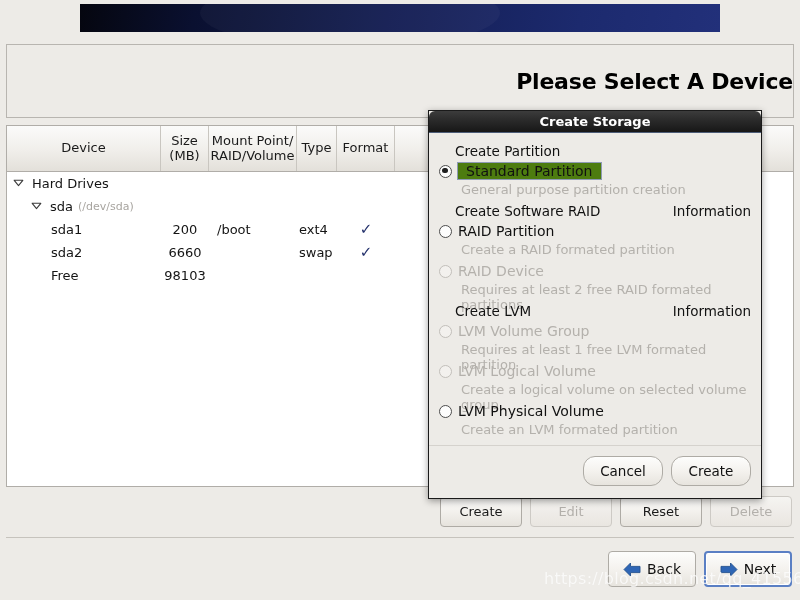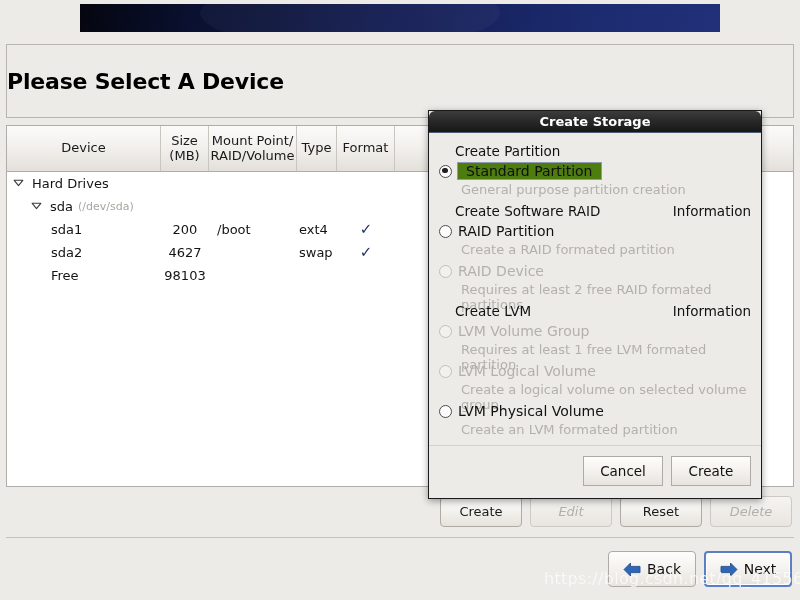--- a/index.html
+++ b/index.html
@@ -36,21 +36,21 @@
   #title-frame {
     position: absolute;
     left: 6px; top: 44px;
     width: 788px; height: 74px;
     border: 1px solid #b8b5b0;
     background: #edebe7;
   }
   #page-title {
     position: absolute;
     left: 0; right: 0; top: 24px;
-    text-align: left;
+    text-align: right;
     font-size: 22px;
     font-weight: bold;
     letter-spacing: -0.2px;
     color: #000;
   }
 
   
   #device-panel {
     position: absolute;
     left: 6px; top: 125px;
@@ -146,21 +146,20 @@
     border-radius: 4px;
     cursor: pointer;
     display: inline-flex;
     align-items: center;
     justify-content: center;
   }
   .btn.disabled {
     color: #b3b0ab;
     background: linear-gradient(180deg,#f5f4f1 0%, #eeebe7 60%, #e9e6e1 100%);
     border-color: #cdcac5;
-    font-style: italic;
   }
 
   #divider-rule {
     position: absolute;
     left: 6px; top: 537px;
     width: 788px; height: 1px;
     background: #c6c3bd;
   }
 
   
@@ -271,21 +270,21 @@
     gap: 8px;
     padding: 10px 10px 12px 10px;
   }
   .dlg-btn {
     min-width: 80px; height: 30px;
     font-size: 13.5px;
     padding: 0 14px;
     color: #111;
     background: linear-gradient(180deg,#fdfdfc 0%, #f4f2ee 50%, #e7e4de 100%);
     border: 1px solid #aeaba5;
-    border-radius: 0;
+    border-radius: 12px;
     cursor: pointer;
     display: inline-flex;
     align-items: center;
     justify-content: center;
   }
 
   
   #watermark {
     position: absolute;
     left: 544px; top: 569px;
@@ -388,21 +387,21 @@
         </div>
         <div class="cell format">
           <span class="check">✓</span>
         </div>
       </div>
       <div class="drow">
         <div class="cell dev indent-3">
           <span>sda2</span>
         </div>
         <div class="cell size">
-          <span>4627</span>
+          <span>6660</span>
         </div>
         <div class="cell mount">
           <span></span>
         </div>
         <div class="cell type">
           <span>swap</span>
         </div>
         <div class="cell format">
           <span class="check">✓</span>
         </div>

